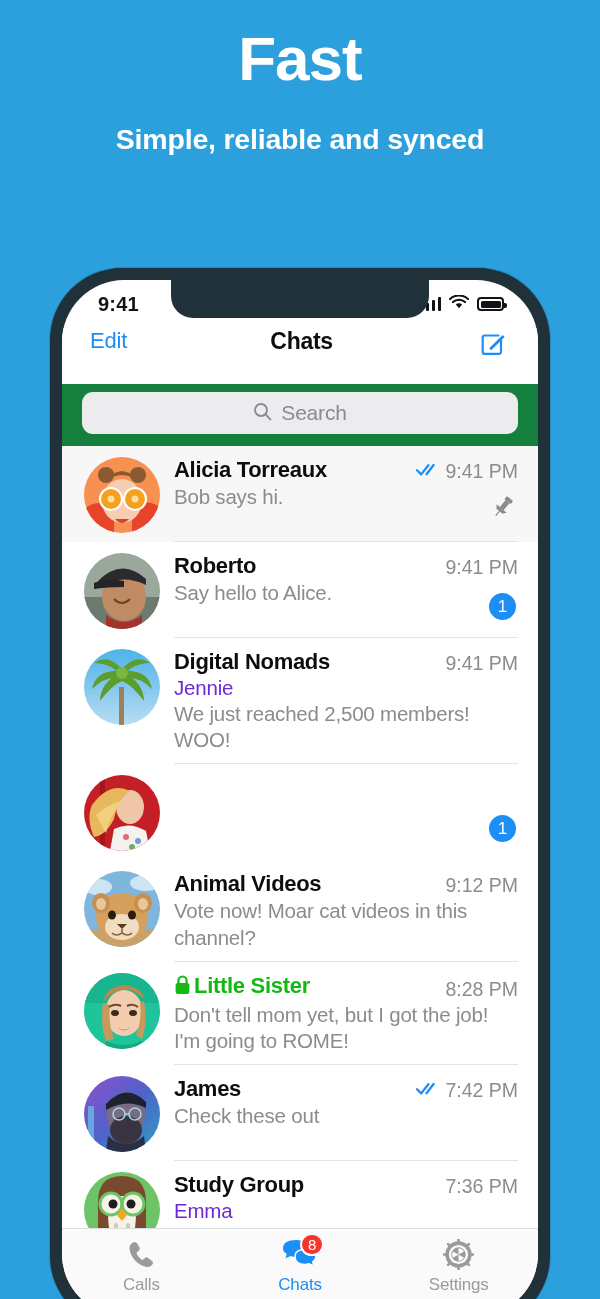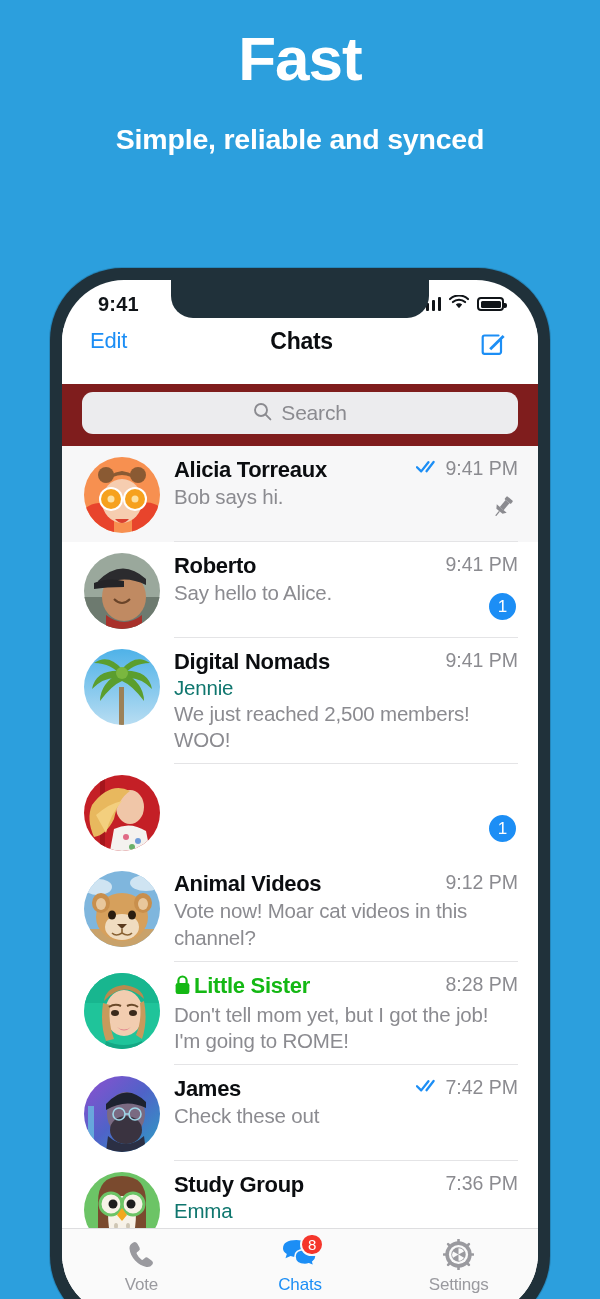--- a/index.html
+++ b/index.html
@@ -73,21 +73,21 @@
   
   .navbar {
     height: 56px; display: flex; align-items: flex-start;
     padding: 0 28px; background: #ffffff;
   }
   .nav-edit { color: #1c8ef5; font-size: 22px; letter-spacing: -0.2px; }
   .nav-title { flex: 1; text-align: center; font-size: 23px; font-weight: bold; color: #0b0d10; letter-spacing: -0.3px; }
   .nav-compose { width: 34px; height: 34px; display: flex; align-items: center; justify-content: center; }
 
   
-  .search-wrap { padding: 8px 20px 12px; background: #7f1d1d; }
+  .search-wrap { padding: 8px 20px 12px; background: #15803d; }
   .search-bar {
     height: 42px; background: #ececee; border-radius: 11px;
     display: flex; align-items: center; justify-content: center; gap: 9px;
   }
   .search-placeholder { color: #8b8b90; font-size: 21px; letter-spacing: -0.2px; }
 
   
   .chat-list { background: #ffffff; }
   .chat-row {
     display: flex; padding: 11px 20px 0 22px; position: relative;
@@ -96,30 +96,30 @@
   .chat-row.pinned { background: #f7f7f8; }
   .chat-row .avatar {
     width: 76px; height: 76px; border-radius: 50%;
     flex: 0 0 76px; margin-right: 14px; overflow: hidden; position: relative;
   }
   .chat-body {
     flex: 1; min-width: 0; padding-bottom: 10px;
     border-bottom: 1px solid #e4e4e6;
   }
   .chat-row:last-child .chat-body { border-bottom: none; }
-  .chat-top { display: flex; align-items: flex-start; }
+  .chat-top { display: flex; align-items: flex-end; }
   .chat-name {
     font-size: 22px; font-weight: bold; color: #0b0d10; letter-spacing: -0.3px;
     white-space: nowrap; overflow: hidden; text-overflow: ellipsis;
   }
   .chat-name.secret { color: #14b814; }
   .lock-icon { display: inline-block; vertical-align: -2px; margin-right: 3px; }
   .chat-meta { margin-left: auto; display: flex; align-items: center; gap: 5px; padding-left: 10px; }
   .chat-time { font-size: 19.5px; color: #8b8b90; white-space: nowrap; }
-  .chat-sender { font-size: 20.5px; color: #0f766e; margin-top: 1px; letter-spacing: -0.2px; }
+  .chat-sender { font-size: 20.5px; color: #6d28d9; margin-top: 1px; letter-spacing: -0.2px; }
   .chat-msg { font-size: 20.5px; color: #8b8b90; line-height: 1.28; margin-top: 1px; letter-spacing: -0.2px; }
   .chat-extra { position: absolute; right: 22px; bottom: 18px; }
   .badge {
     min-width: 27px; height: 27px; border-radius: 14px; background: #1c8ef5;
     color: #fff; font-size: 17px; display: flex; align-items: center;
     justify-content: center; padding: 0 7px;
   }
 
   
   .tabbar {
@@ -428,21 +428,21 @@
         </div>
       </div>
 
     <div class="tabbar">
         <div class="tab">
           <div class="tab-icon">
             <svg width="30" height="30" viewBox="0 0 30 30">
               <path d="M7.2 3.4 q2.6 -1.4 4.2 1.4 l2.1 3.7 q1.2 2.1 -0.9 3.6 l-1.6 1.2 q-0.8 0.6 -0.2 1.8 q1.5 3.1 4.5 5.4 q1 0.8 1.8 0.1 l1.5 -1.4 q1.7 -1.6 3.5 -0.2 l3.4 2.6 q2.5 1.9 0.7 4.2 q-2.2 2.8 -5.8 2.1 q-6.4 -1.3 -11.3 -6.5 Q4.2 16.4 3.5 9.6 q-0.3 -4.2 3.7 -6.2Z" fill="#9a9a9f"></path>
             </svg>
           </div>
-          <div class="tab-label">Vote</div>
+          <div class="tab-label">Calls</div>
         </div>
         <div class="tab active">
           <div class="tab-icon">
             <svg width="36" height="30" viewBox="0 0 36 30">
               <path d="M14.5 1 Q25 1 25 9.5 Q25 18 14.5 18 Q11 18 8.6 17 L3.5 19.3 L4.8 15 Q1 12.6 1 9.5 Q1 1 14.5 1Z" fill="#1c8ef5"></path>
               <path d="M23 10.5 Q34 10.5 34 17.5 Q34 20.6 30.8 22.8 L32 27 L26.9 24.8 Q25 25.5 23 25.5 Q13 25.5 13 17.5 Q13 10.5 23 10.5Z" fill="#1c8ef5"></path>
               <path d="M23 10.5 Q34 10.5 34 17.5 Q34 20.6 30.8 22.8 L32 27 L26.9 24.8 Q25 25.5 23 25.5 Q13 25.5 13 17.5 Q13 10.5 23 10.5Z" fill="none" stroke="#fafafa" stroke-width="1.6"></path>
             </svg>
             <div class="tab-badge">8</div>
           </div>

